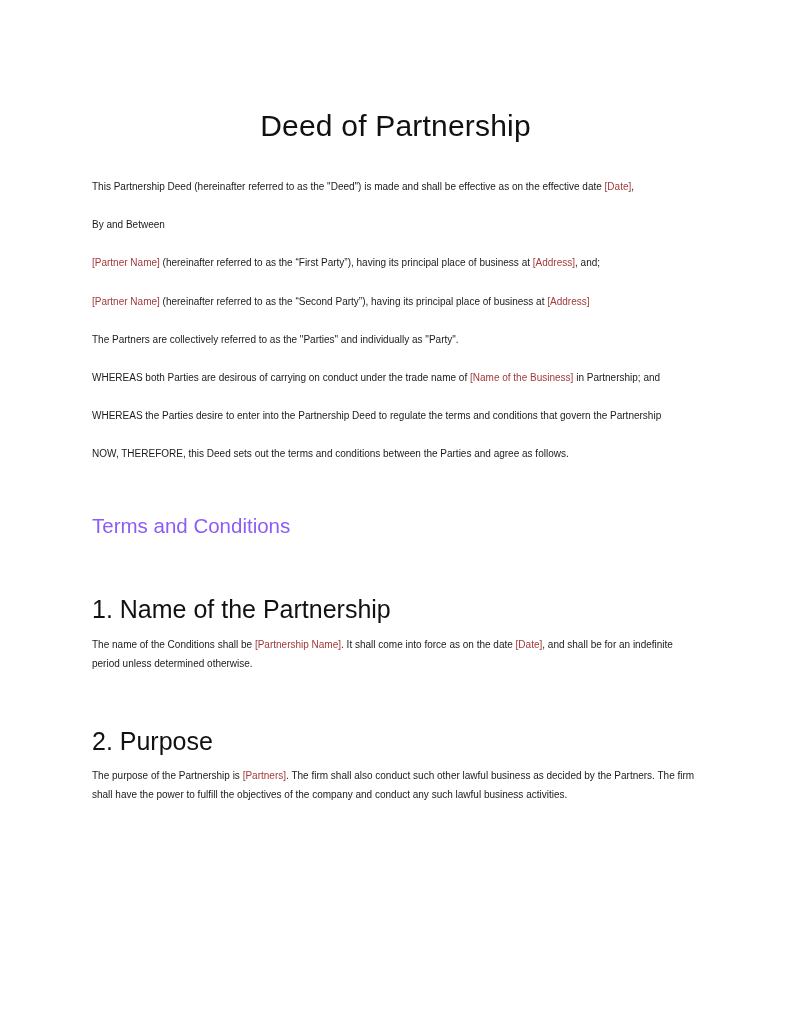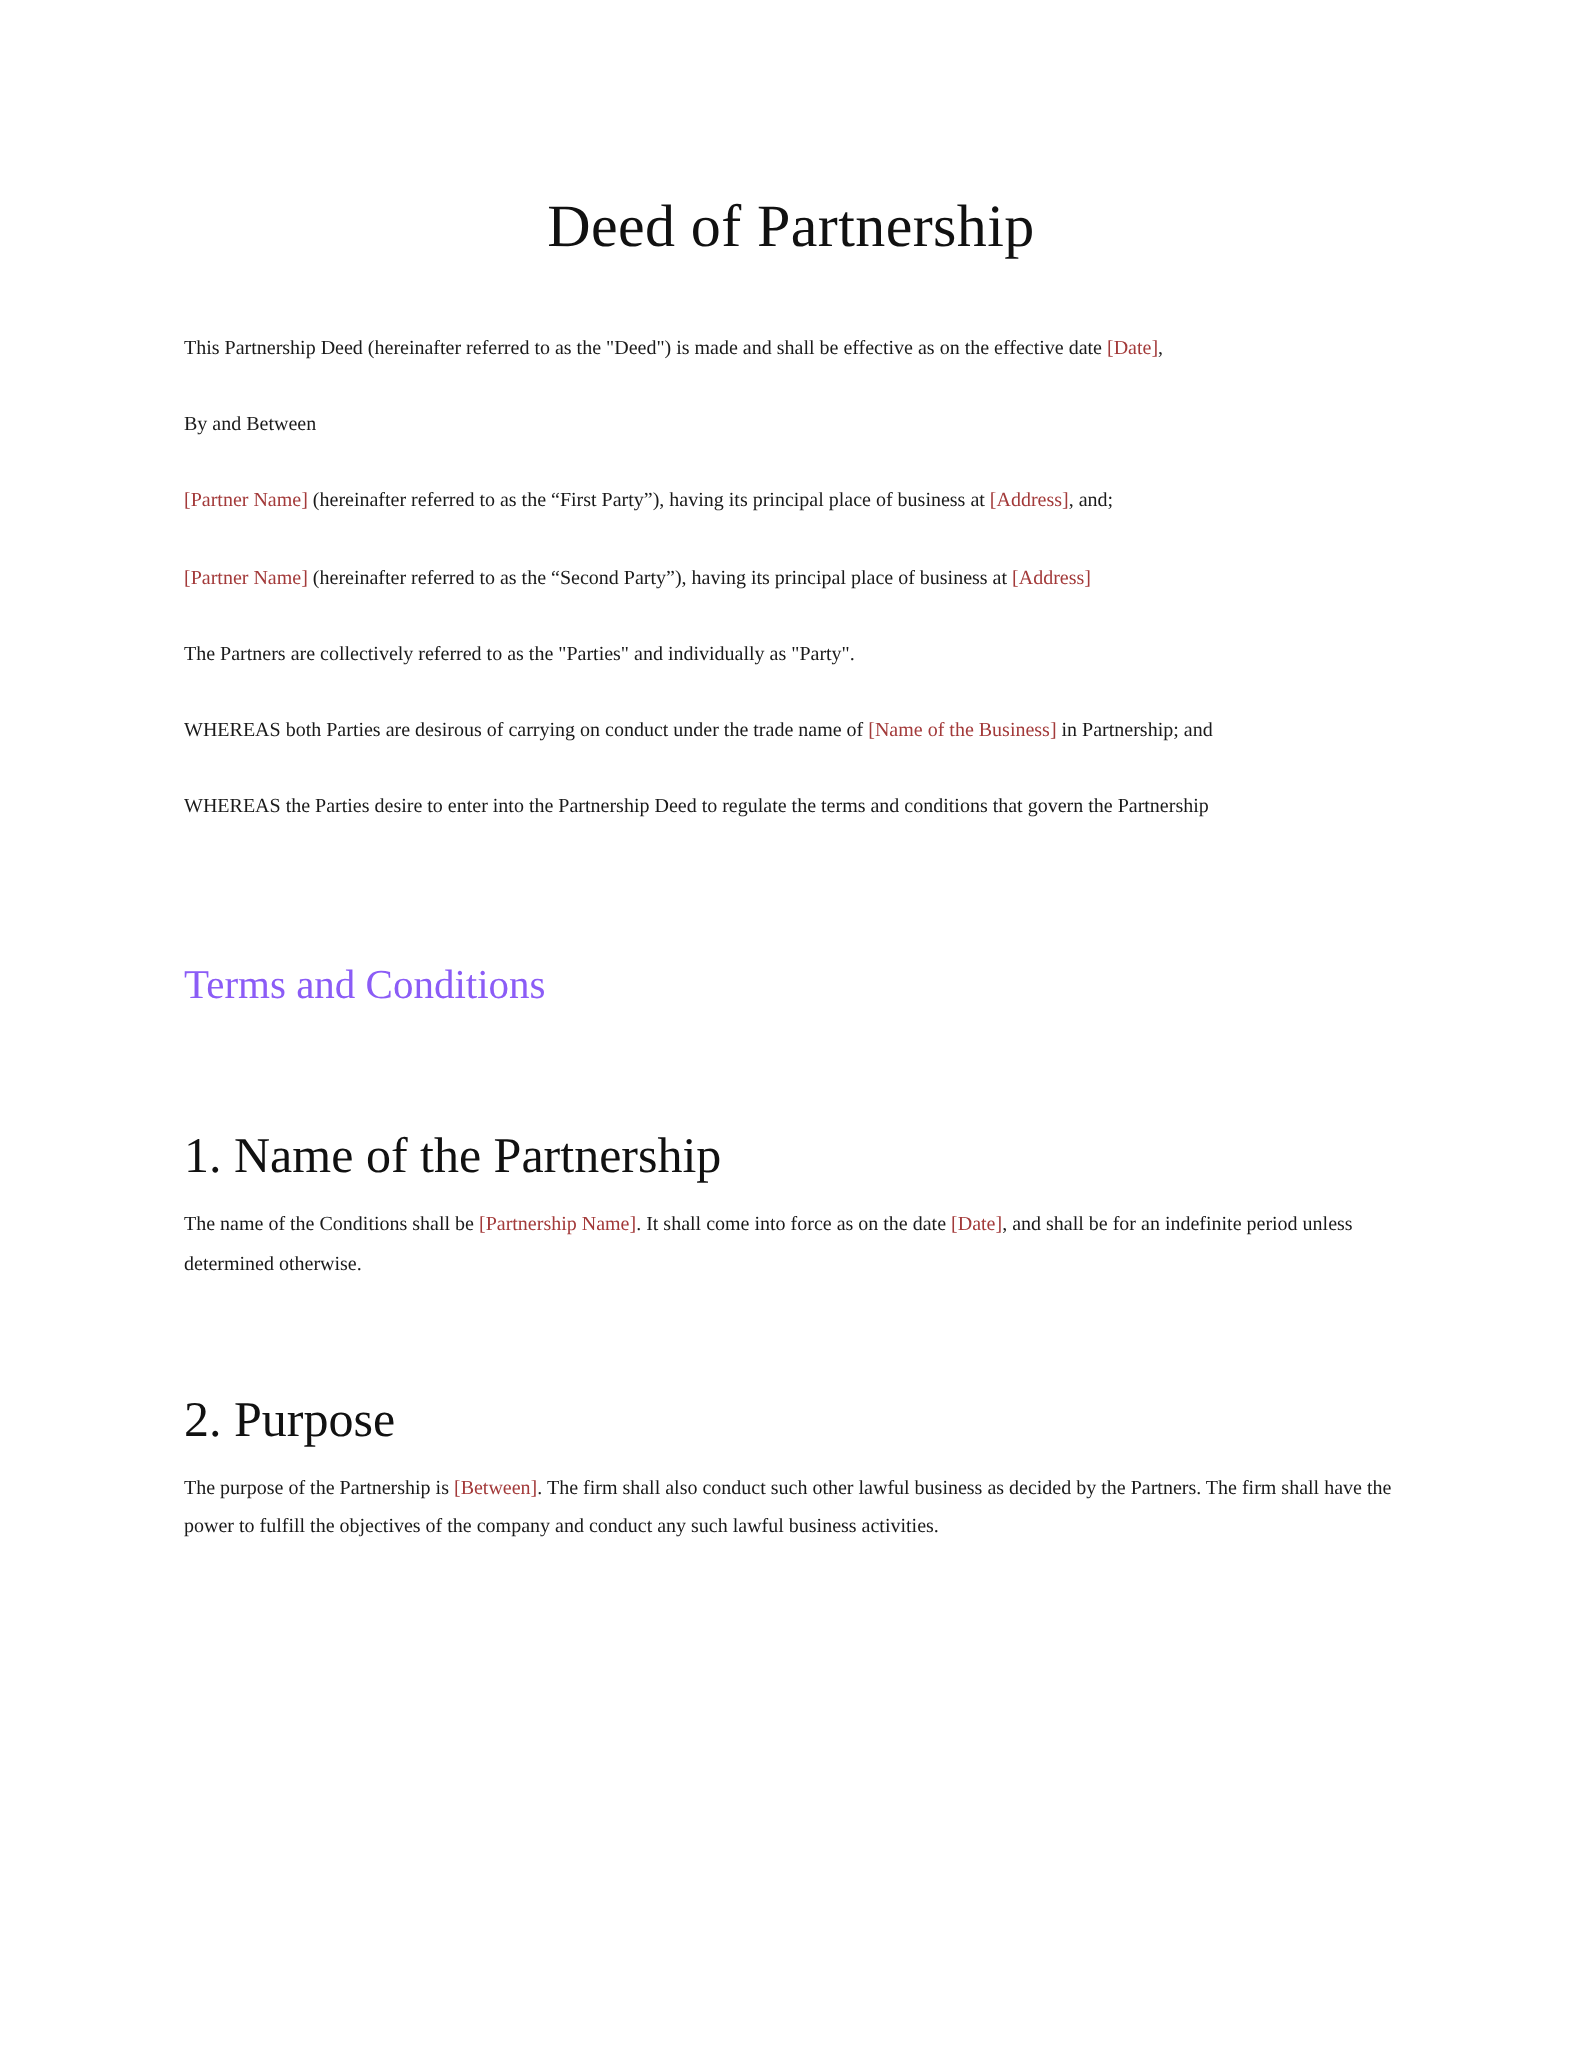--- a/index.html
+++ b/index.html
@@ -16,23 +16,22 @@
     background: #ffffff;
     box-sizing: border-box;
     overflow: hidden;
     font-family: "Liberation Sans", sans-serif;
     color: #1a1a1a;
     -webkit-font-smoothing: antialiased;
   }
   .content {
     position: absolute;
     left: 92px;
-    top: 4px;
+    top: 16px;
     width: 607px;
-    font-family: Liberation Serif, serif;
   }
   .doc-title {
     font-size: 30px;
     font-weight: normal;
     text-align: center;
     letter-spacing: 0.2px;
     margin: 0;
     padding-top: 92px;
     color: #111111;
     line-height: 1.2;
@@ -99,35 +98,36 @@
     <div class="p-spacer"></div>
 
     <p class="para"><span>WHEREAS both Parties are desirous of carrying on conduct under the trade name of </span><span class="ph">[Name of the Business]</span><span> in Partnership; and</span></p>
 
     <div class="p-spacer"></div>
 
     <p class="para"><span>WHEREAS the Parties desire to enter into the Partnership Deed to regulate the terms and conditions that govern the Partnership</span></p>
 
     <div class="p-spacer"></div>
 
+    <p class="para"><span>NOW, THEREFORE, this Deed sets out the terms and conditions between the Parties and agree as follows.</span></p>
 
     <div class="sp-before-tc"></div>
 
     <h2 class="h-section">Terms and Conditions</h2>
 
     <div class="sp-after-tc"></div>
 
     <h3 class="h-sub">1. Name of the Partnership</h3>
 
     <div class="sp-after-sub"></div>
 
     <p class="para"><span>The name of the Conditions shall be </span><span class="ph">[Partnership Name]</span><span>. It shall come into force as on the date </span><span class="ph">[Date]</span><span>, and shall be for an indefinite period unless determined otherwise.</span></p>
 
     <div class="sp-between-sections"></div>
 
     <h3 class="h-sub">2. Purpose</h3>
 
     <div class="sp-after-sub"></div>
 
-    <p class="para"><span>The purpose of the Partnership is </span><span class="ph">[Between]</span><span>. The firm shall also conduct such other lawful business as decided by the Partners. The firm shall have the power to fulfill the objectives of the company and conduct any such lawful business activities.</span></p>
+    <p class="para"><span>The purpose of the Partnership is </span><span class="ph">[Partners]</span><span>. The firm shall also conduct such other lawful business as decided by the Partners. The firm shall have the power to fulfill the objectives of the company and conduct any such lawful business activities.</span></p>
 
   </div>
 </div>
 
 </body></html>

